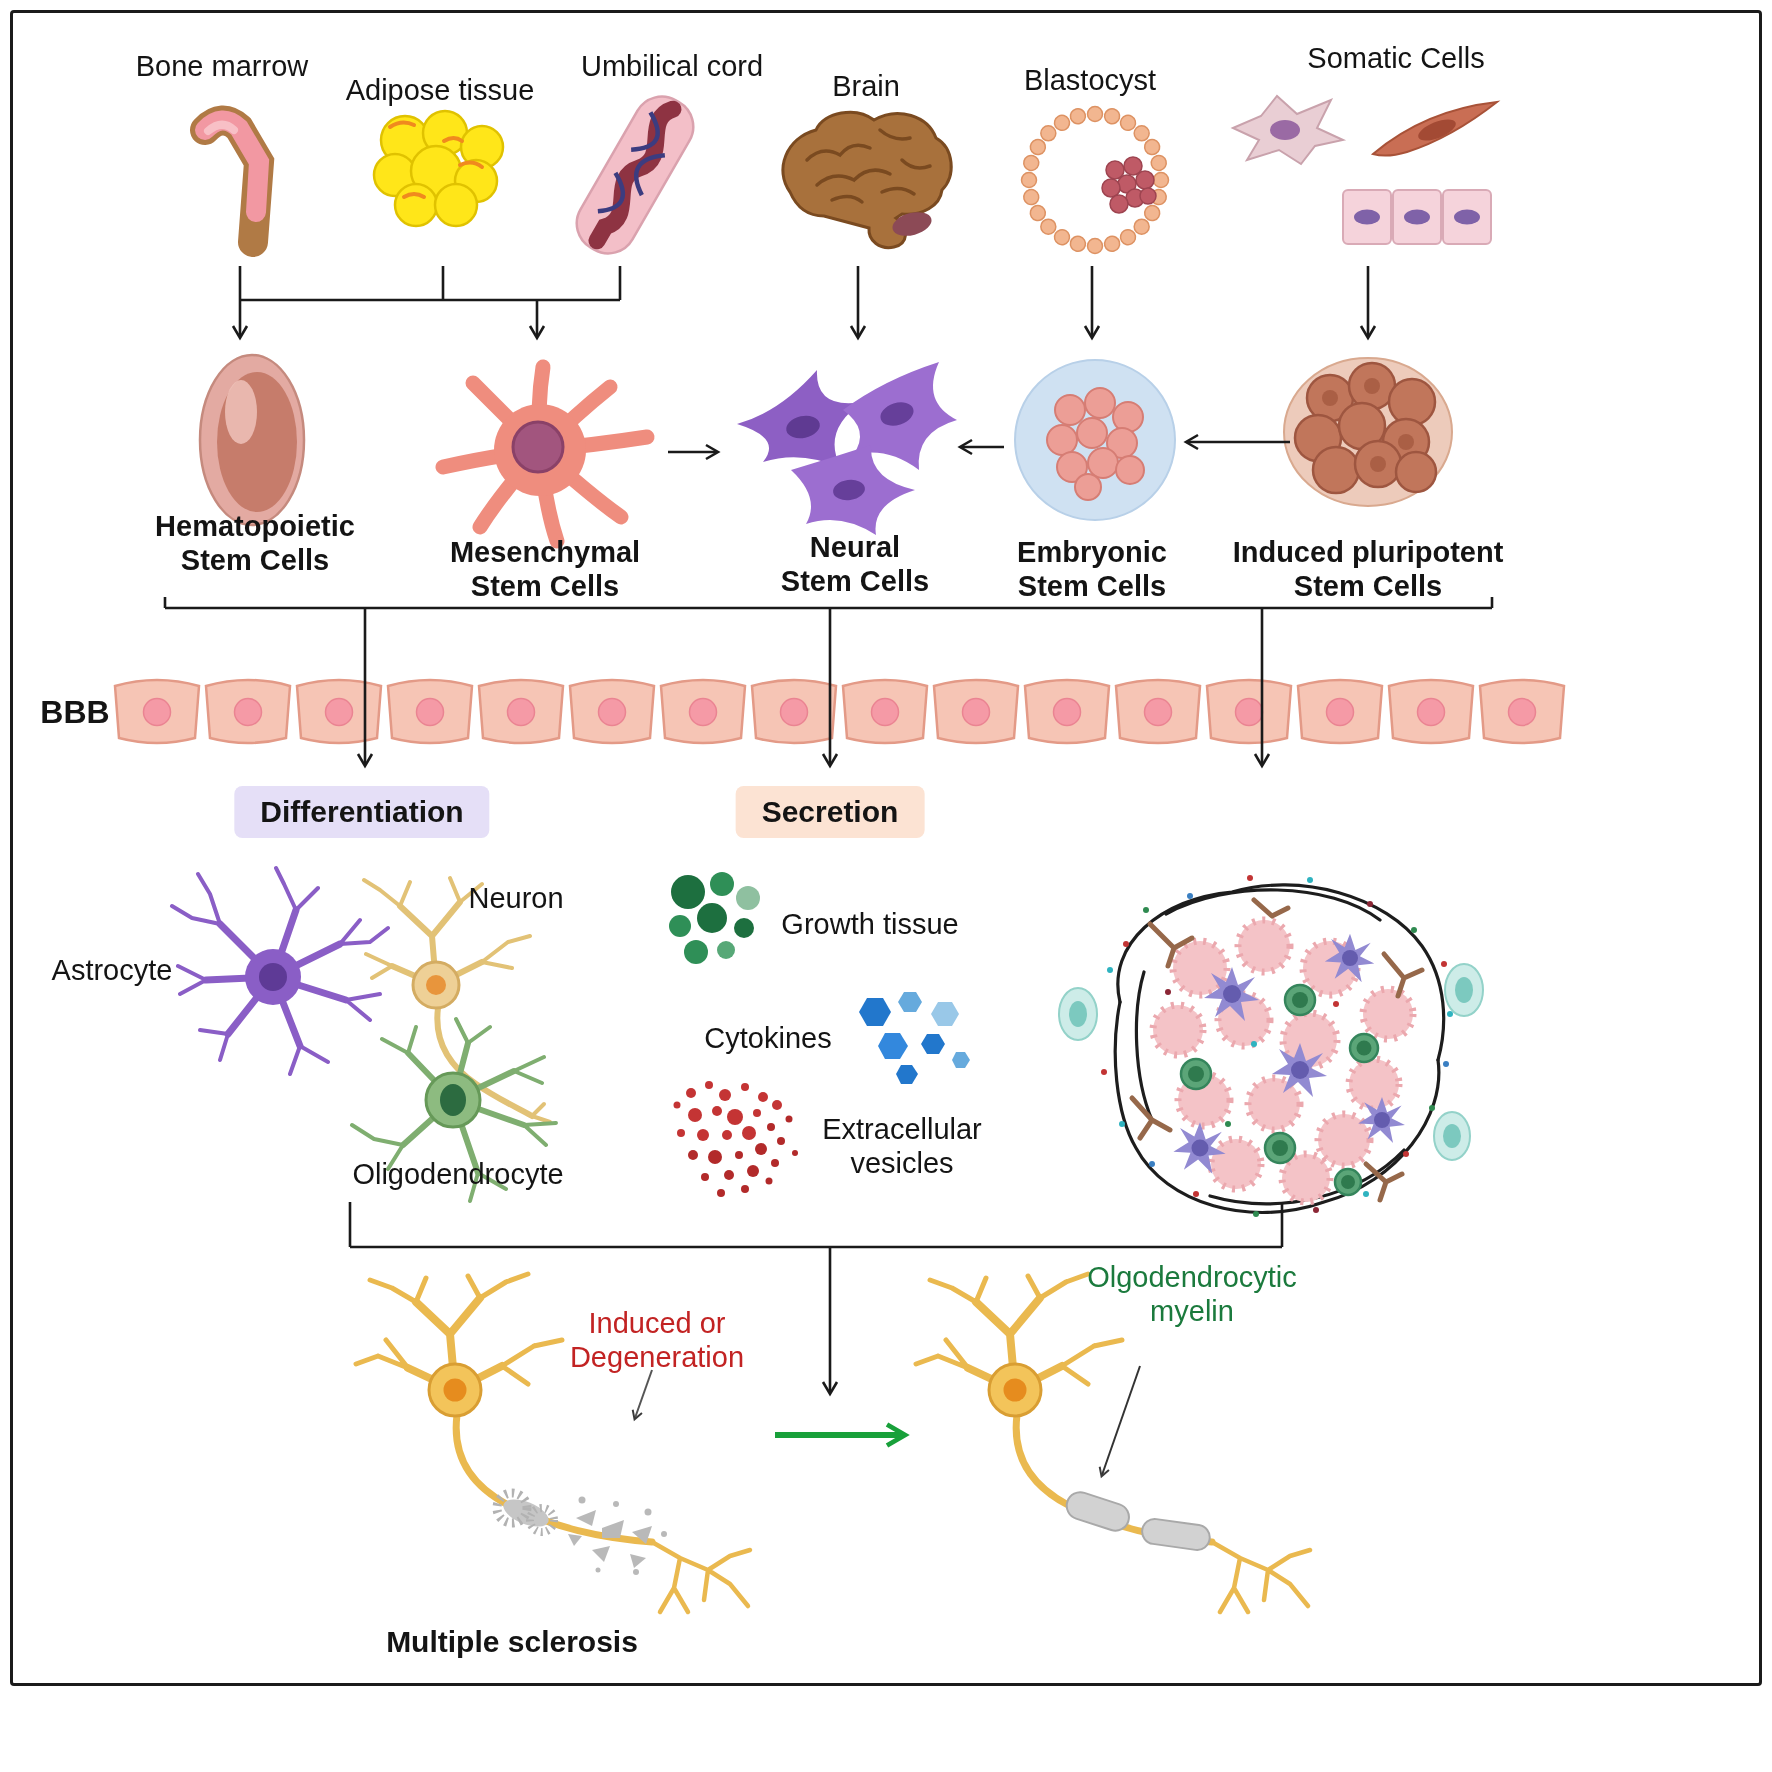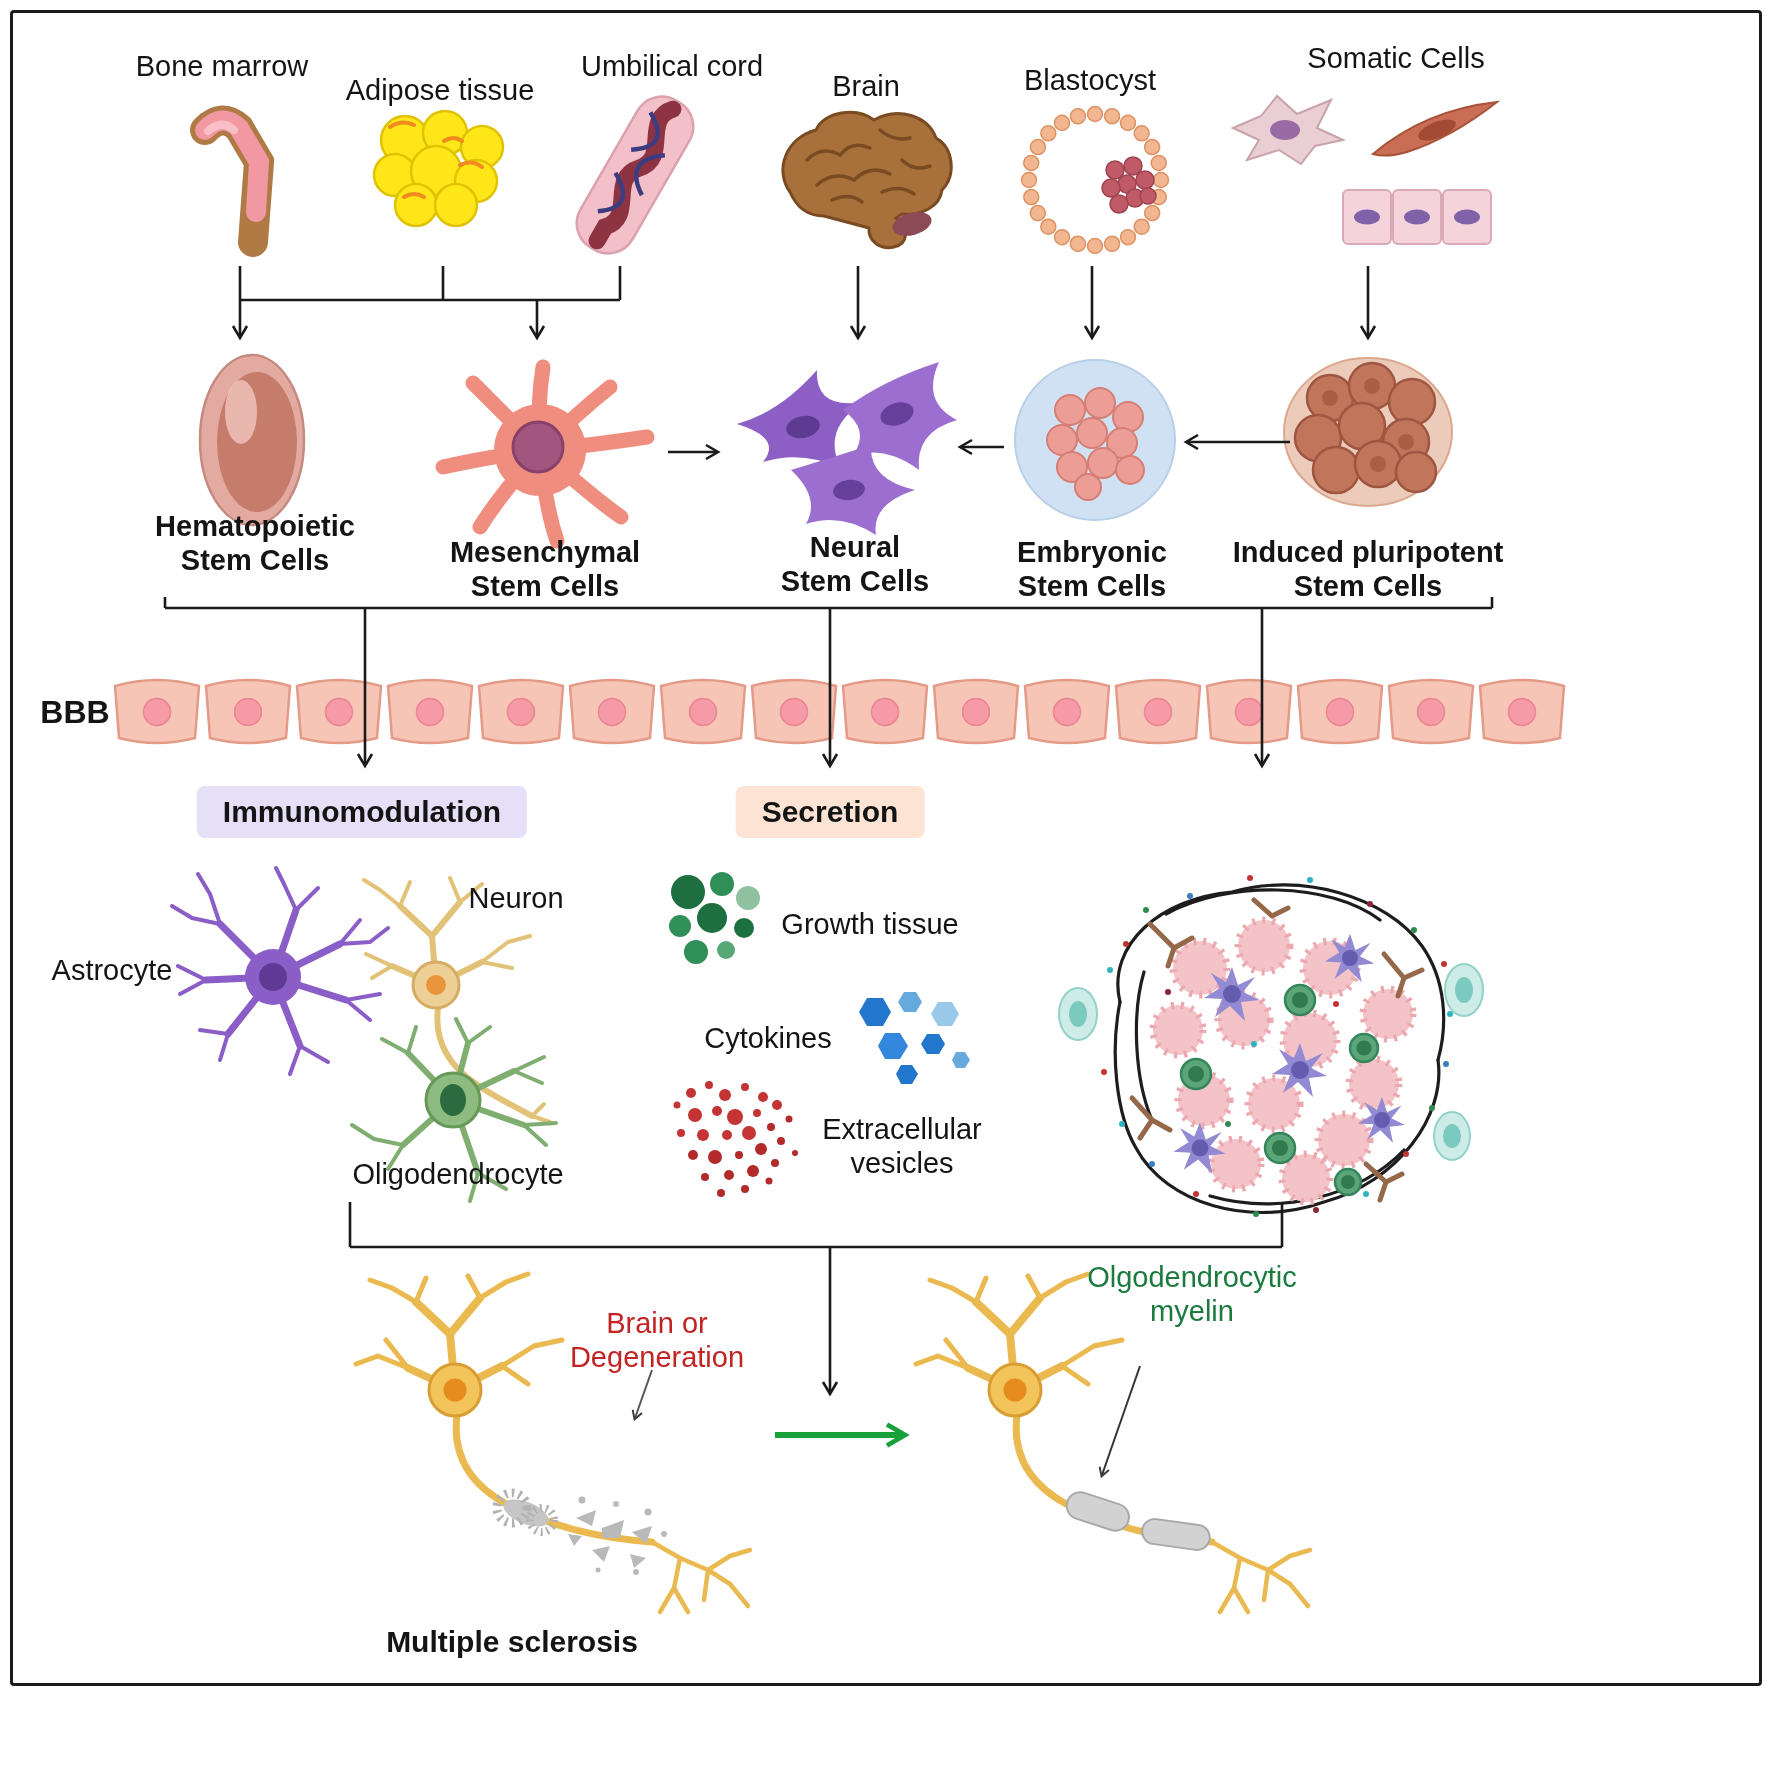--- a/index.html
+++ b/index.html
@@ -521,36 +521,36 @@
     <div>Embryonic</div>
     <div>Stem Cells</div>
   </div>
   <div class="lbl bold two-line" style="left:1368px; top:535px;">
     <div>Induced pluripotent</div>
     <div>Stem Cells</div>
   </div>
 
   <div class="lbl bold" style="left:75px; top:694px; font-size:32px;">BBB</div>
 
-  <div class="chip chip-diff" style="left:362px; top:786px;">Immunomodulation</div>
+  <div class="chip chip-diff" style="left:362px; top:786px;">Differentiation</div>
   <div class="chip chip-secr" style="left:830px; top:786px;">Secretion</div>
 
   <div class="lbl" style="left:112px; top:952px;">Astrocyte</div>
   <div class="lbl" style="left:516px; top:880px;">Neuron</div>
   <div class="lbl" style="left:458px; top:1156px;">Oligodendrocyte</div>
 
   <div class="lbl" style="left:870px; top:906px;">Growth tissue</div>
   <div class="lbl" style="left:768px; top:1020px;">Cytokines</div>
   <div class="lbl two-line" style="left:902px; top:1112px;">
     <div>Extracellular</div>
     <div>vesicles</div>
   </div>
 
   <div class="lbl red two-line" style="left:657px; top:1306px;">
-    <div>Brain or</div>
+    <div>Induced or</div>
     <div>Degeneration</div>
   </div>
   <div class="lbl green two-line" style="left:1192px; top:1260px;">
     <div>Olgodendrocytic</div>
     <div>myelin</div>
   </div>
   <div class="lbl bold" style="left:512px; top:1624px; font-size:30px;">Multiple sclerosis</div>
 </div>
 
 </body></html>

